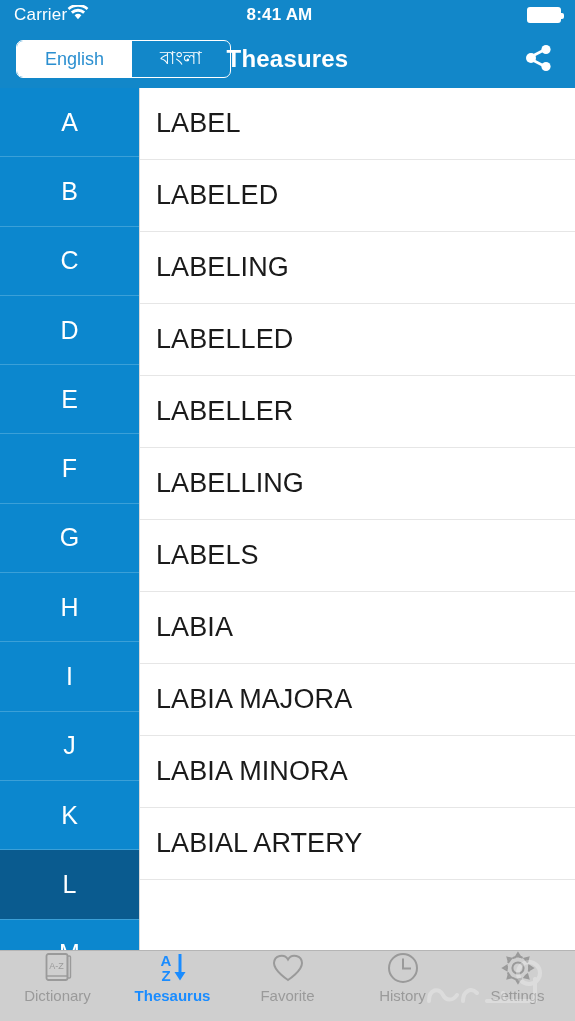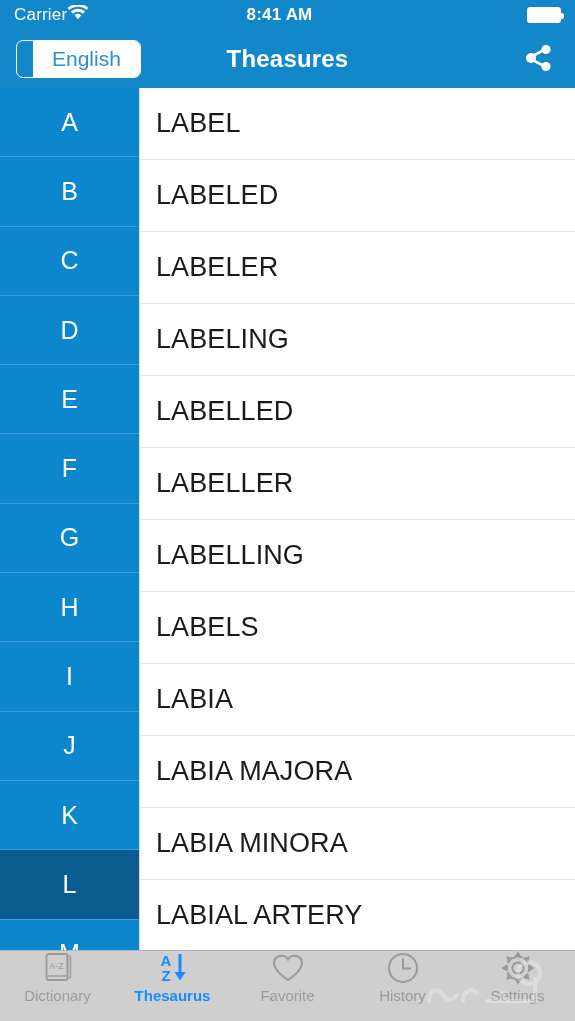--- a/index.html
+++ b/index.html
@@ -64,29 +64,28 @@
     display: flex;
     border: 1.5px solid #ffffff;
     border-radius: 7px;
     overflow: hidden;
     height: 38px;
     background: #1287c9;
     flex: 0 0 auto;
   }
   .seg {
     display: flex; align-items: center; justify-content: center;
-    padding: 0 19px;
-    font-size: 21px;
+    padding: 0 28px;
+    font-size: 18px;
     color: #ffffff;
     background: transparent;
     border: none;
     cursor: pointer;
     font-family: "Liberation Sans", sans-serif;
     white-space: nowrap;
-    margin-left: 16px;
   }
   .seg.active { background: #ffffff; color: #2b8fd0; }
   .nav-title {
     position: absolute; left: 0; right: 0;
     text-align: center;
     color: #ffffff;
     font-size: 24px; font-weight: bold;
     pointer-events: none;
     letter-spacing: 0.2px;
   }
@@ -197,20 +196,21 @@
     </div>
     <div class="sb-center">8:41 AM</div>
     <div class="sb-right">
       <span class="battery"></span>
     </div>
   </div>
 
   <div class="navbar">
     <div class="segmented">
       <button class="seg active">English</button>
+      <button class="seg">বাংলা</button>
     </div>
     <div class="nav-title">Theasures</div>
     <button class="share-btn">
       <span>
         <svg width="30" height="28" viewBox="0 0 30 28">
           <circle cx="22" cy="5.5" r="4.6" fill="#ffffff"></circle>
           <circle cx="22" cy="22.5" r="4.6" fill="#ffffff"></circle>
           <circle cx="7" cy="14" r="5.0" fill="#ffffff"></circle>
           <path d="M8.5 12 L21 5.5 M8.5 16 L21 22.5" stroke="#ffffff" stroke-width="2.6" fill="none"></path>
         </svg>
@@ -230,21 +230,20 @@
         <div class="alpha-item">H</div>
         <div class="alpha-item">I</div>
         <div class="alpha-item">J</div>
         <div class="alpha-item">K</div>
         <div class="alpha-item selected">L</div>
         <div class="alpha-item">M</div>
       </div>
     <div class="word-list" id="word-list">
         <div class="word-item">LABEL</div>
         <div class="word-item">LABELED</div>
-        <div class="word-item">LABELER</div>
         <div class="word-item">LABELING</div>
         <div class="word-item">LABELLED</div>
         <div class="word-item">LABELLER</div>
         <div class="word-item">LABELLING</div>
         <div class="word-item">LABELS</div>
         <div class="word-item">LABIA</div>
         <div class="word-item">LABIA MAJORA</div>
         <div class="word-item">LABIA MINORA</div>
         <div class="word-item">LABIAL ARTERY</div>
       </div>

